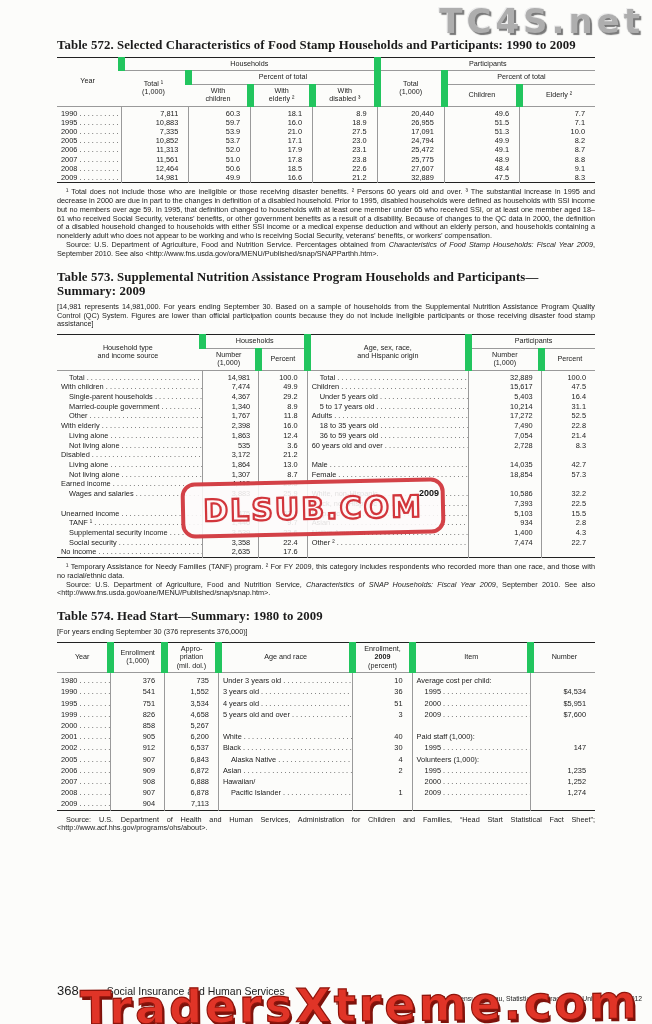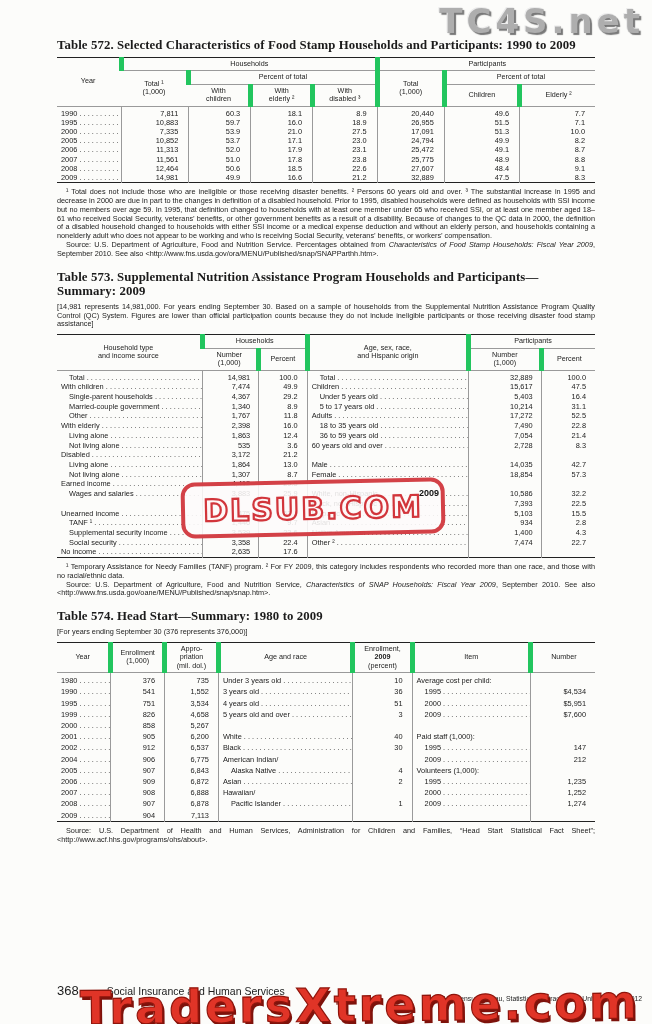--- a/index.html
+++ b/index.html
@@ -19,21 +19,21 @@
   .sec{ margin-bottom:11px; }
 
   table.dt{
     width:100%; border-collapse:collapse; table-layout:fixed;
     border-top:1.2px solid #222; border-bottom:1.2px solid #222;
     margin:3px 0 5px 0;
   }
   .dt th{
     font-weight:normal; font-size:7.2px; line-height:8.5px; text-align:center;
     vertical-align:middle; padding:2px 1px; white-space:pre-line;
-    border-left:5px solid #22c55e; border-bottom:1px solid #9a9a9a;
+    border-left:7px solid #22c55e; border-bottom:1px solid #9a9a9a;
   }
   .dt th b{ display:block; font-weight:bold; }
   .dt th .hb{ display:block; }
   .dt th:first-child{ border-left:none; }
   .dt td{
     font-size:7.4px; line-height:9.2px; white-space:nowrap; overflow:hidden;
     border-left:1px solid #9a9a9a; padding:0;
   }
   .dt td:first-child{ border-left:none; }
   .dt tbody tr:first-child td{ border-top:1.2px solid #222; padding-top:2px; }
@@ -500,29 +500,20 @@
           <tr>
             <td><span class="ld">2002</span></td>
             <td><span>912</span></td>
             <td><span>6,537</span></td>
             <td><span class="ld">Black</span></td>
             <td><span>30</span></td>
             <td><span class="ld in1">1995</span></td>
             <td><span>147</span></td>
           </tr>
           <tr>
-            <td><span class="ld">2004</span></td>
-            <td><span>906</span></td>
-            <td><span>6,775</span></td>
-            <td><span>American Indian/</span></td>
-            <td><span></span></td>
-            <td><span class="ld in1">2009</span></td>
-            <td><span>212</span></td>
-          </tr>
-          <tr>
             <td><span class="ld">2005</span></td>
             <td><span>907</span></td>
             <td><span>6,843</span></td>
             <td><span class="ld in1">Alaska Native</span></td>
             <td><span>4</span></td>
             <td><span>Volunteers (1,000):</span></td>
             <td><span></span></td>
           </tr>
           <tr>
             <td><span class="ld">2006</span></td>

